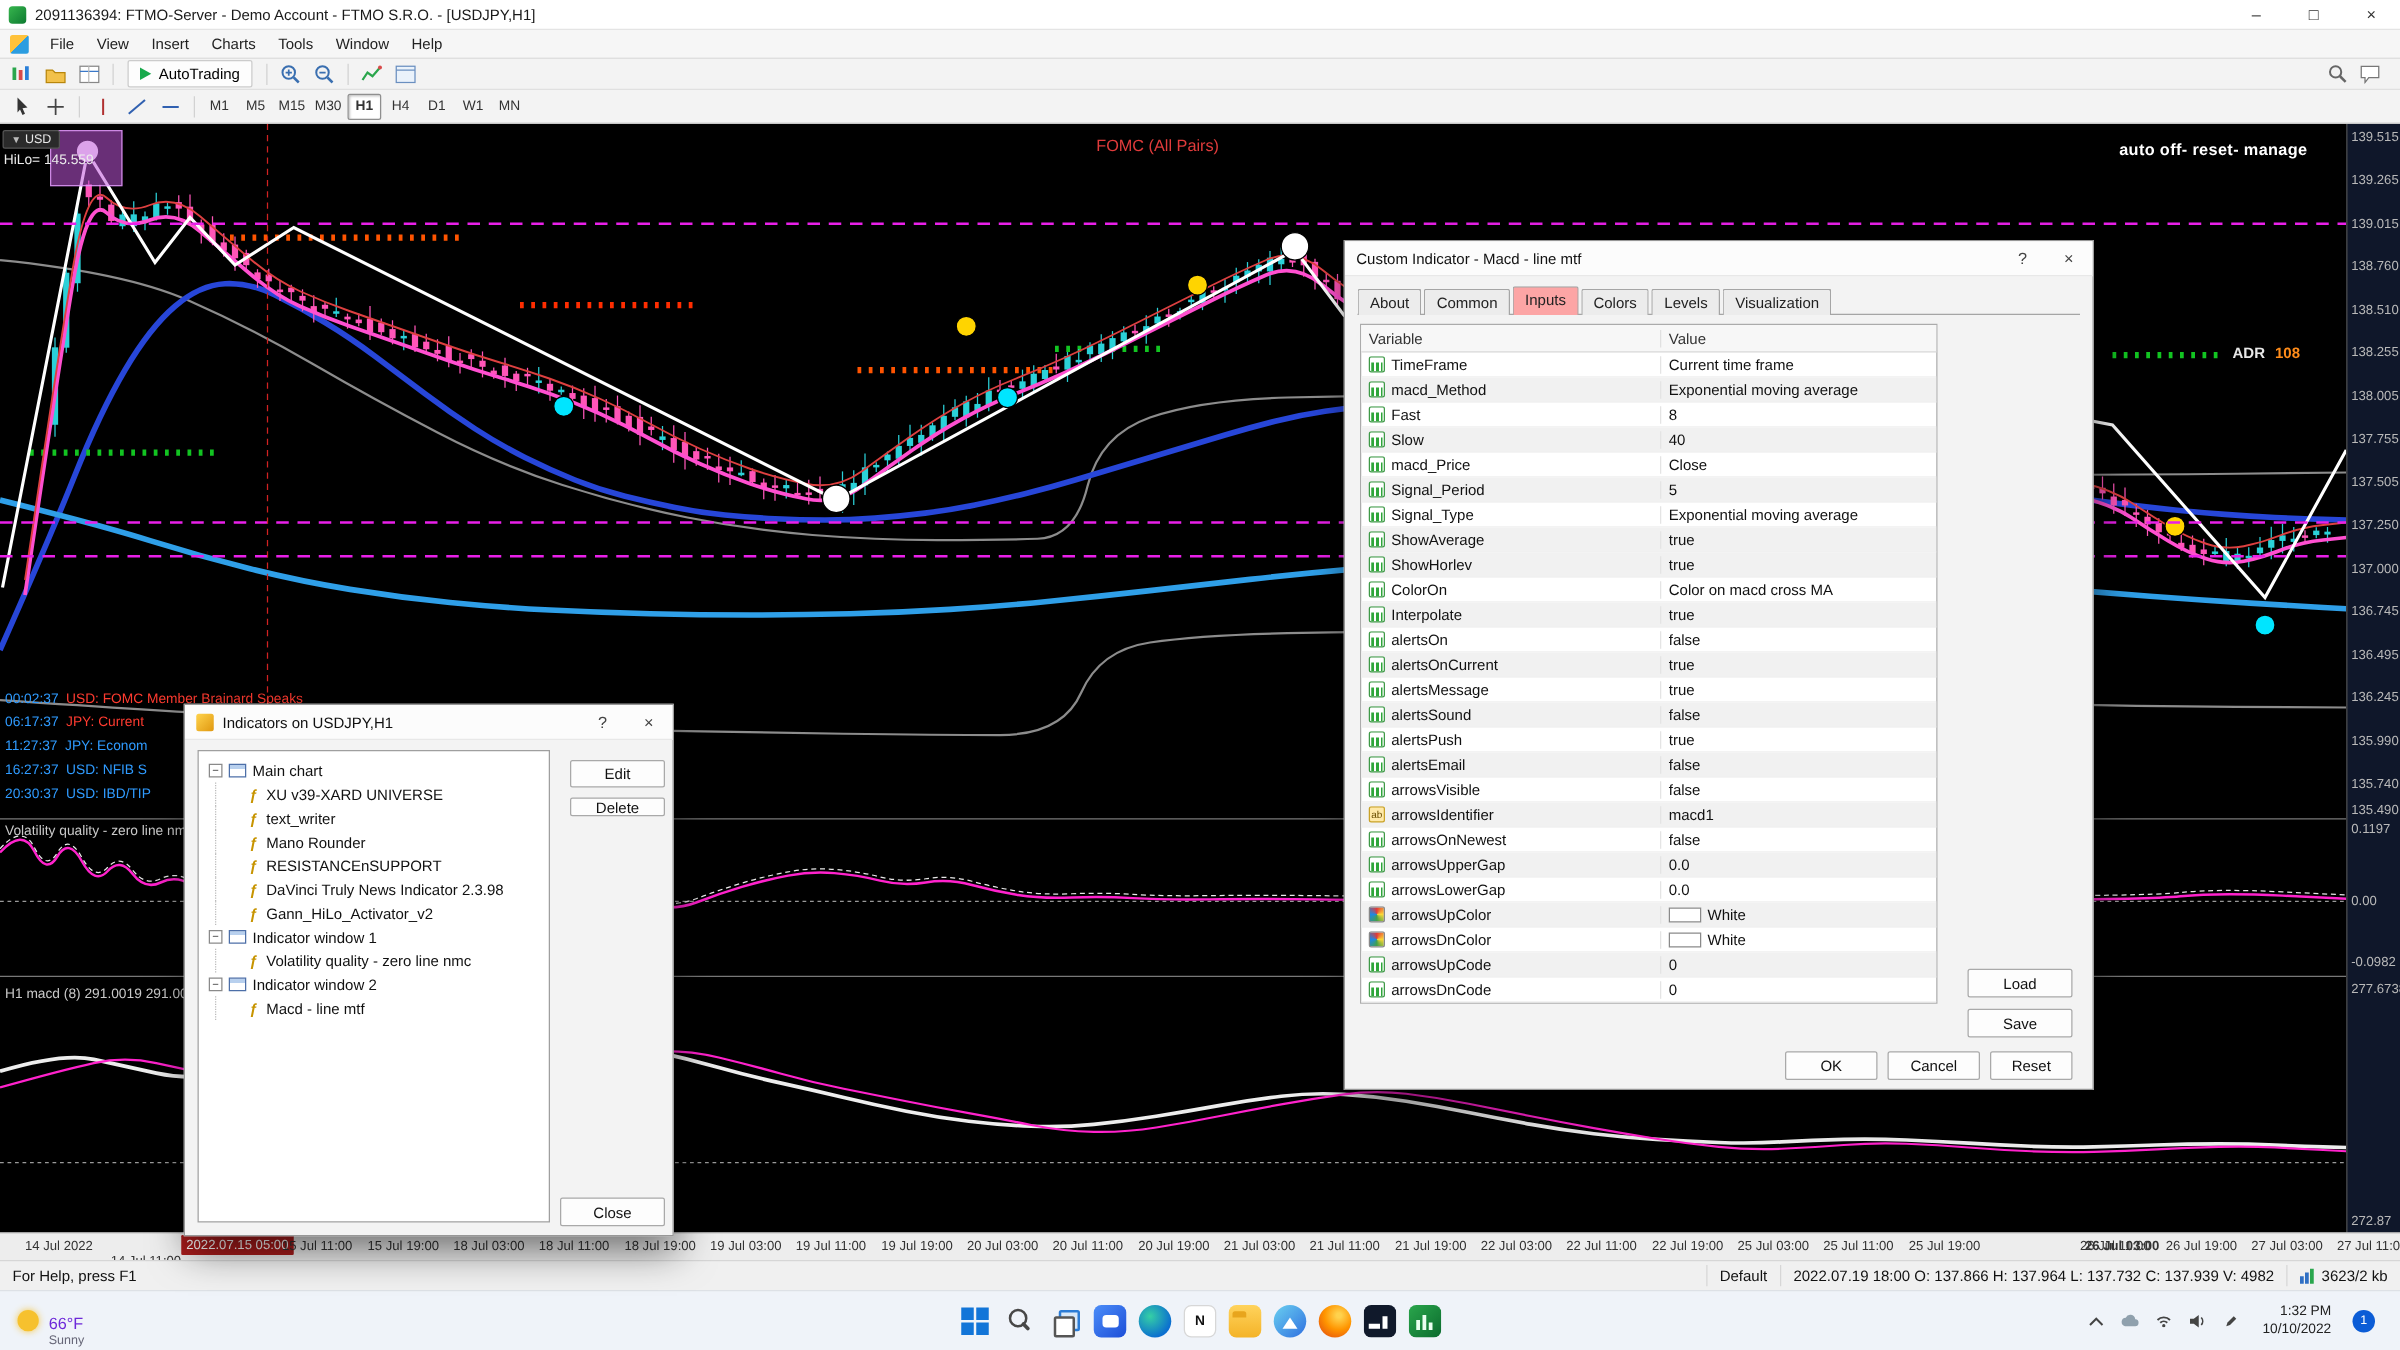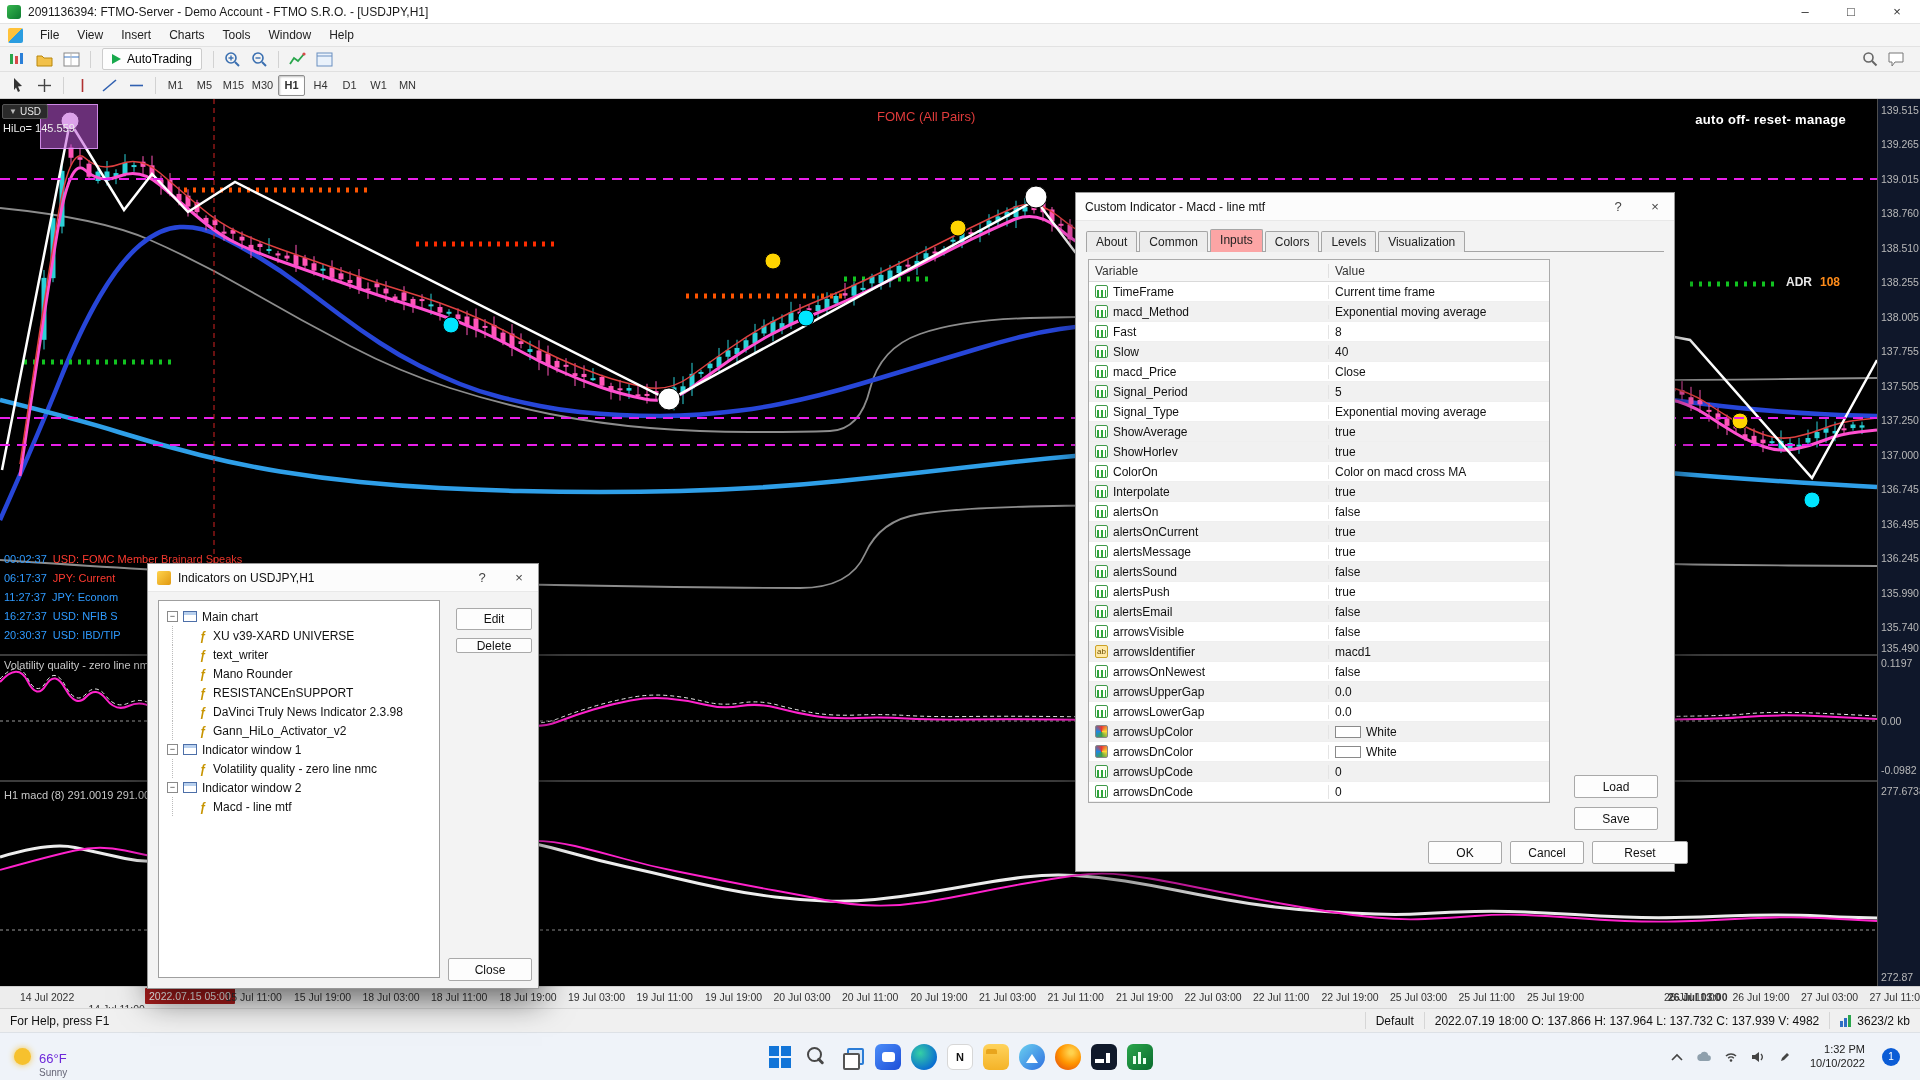--- a/index.html
+++ b/index.html
@@ -1208,14 +1208,14 @@
           <span class="cell-value">
             <span>0</span>
           </span>
         </div>
       </div>
   </div>
   <button class="btn" style="left:498px;top:582px;width:84px;height:23px;">Load</button>
   <button class="btn" style="left:498px;top:614px;width:84px;height:23px;">Save</button>
   <button class="btn" style="left:352px;top:648px;width:74px;height:23px;">OK</button>
   <button class="btn" style="left:434px;top:648px;width:74px;height:23px;">Cancel</button>
-  <button class="btn" style="left:516px;top:648px;width:96px;height:23px;">Reset</button>
+  <button class="btn" style="left:516px;top:648px;width:66px;height:23px;">Reset</button>
 </div>
 
 </body></html>

